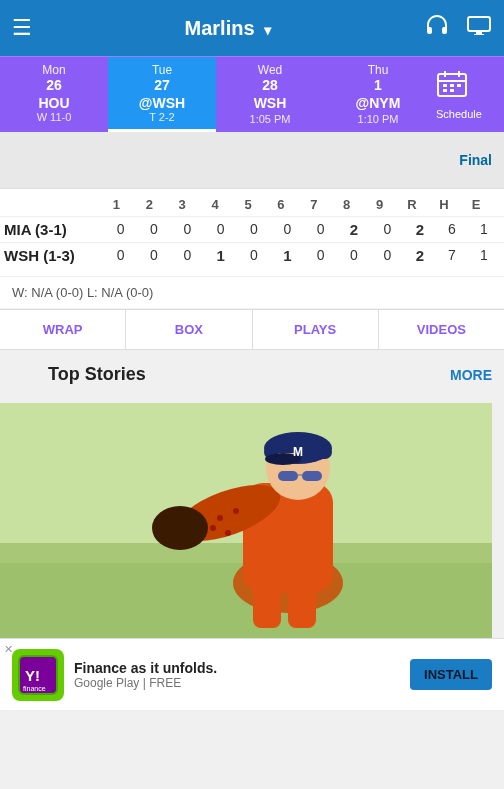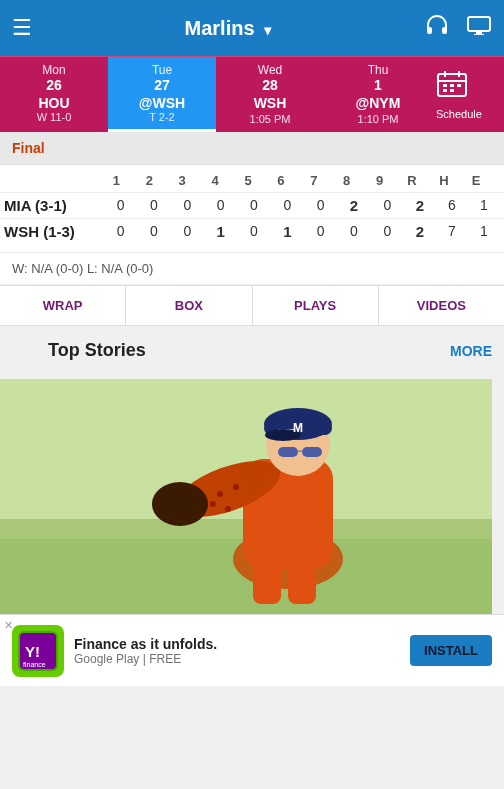--- a/index.html
+++ b/index.html
@@ -14,21 +14,21 @@
       padding: 0 12px;
       color: white;
     }
     .header-menu { font-size: 22px; cursor: pointer; color: white; }
     .header-title { flex: 1; text-align: center; font-size: 20px; font-weight: bold; color: white; }
     .header-icons { display: flex; gap: 16px; align-items: center; }
     .header-icon { color: white; font-size: 22px; cursor: pointer; }
 
     
     .day-bar {
-      background: #be185d;
+      background: #8b5cf6;
       display: flex;
       align-items: stretch;
       border-top: 1px solid rgba(255,255,255,0.2);
     }
     .day-item {
       flex: 1;
       display: flex;
       flex-direction: column;
       align-items: center;
       padding: 6px 4px;
@@ -55,25 +55,26 @@
       color: white;
       cursor: pointer;
       padding: 6px 4px;
     }
     .schedule-icon { font-size: 28px; }
     .schedule-label { font-size: 11px; margin-top: 2px; }
 
     
     .final-bar {
       background: #e8e8e8;
-      padding: 8px 12px;
+      padding: 20px 12px;
       font-size: 14px;
-      color: #c2410c;
+      color: #0369a1;
       font-weight: bold;
       border-bottom: 1px solid #ddd;
+      text-align: right;
     }
 
     
     .scoreboard {
       background: white;
       padding: 8px 0;
     }
     .score-header {
       display: flex;
       align-items: center;
@@ -137,21 +138,21 @@
       border-top: 1px solid #ddd;
       border-bottom: 1px solid #ddd;
       margin-top: 1px;
     }
     .action-tab {
       flex: 1;
       text-align: center;
       padding: 12px 4px;
       font-size: 13px;
       font-weight: bold;
-      color: #701a75;
+      color: #8b5cf6;
       cursor: pointer;
       border-right: 1px solid #ddd;
     }
     .action-tab:last-child { border-right: none; }
 
     
     .stories-section { background: #f0f0f0; padding: 14px 12px 8px; }
     .stories-header { display: flex; justify-content: space-between; align-items: center; margin-bottom: 10px; margin-left: 36px; }
     .stories-title { font-size: 18px; font-weight: bold; color: #222; }
     .stories-more { font-size: 14px; color: #1a7dc4; font-weight: bold; cursor: pointer; }

